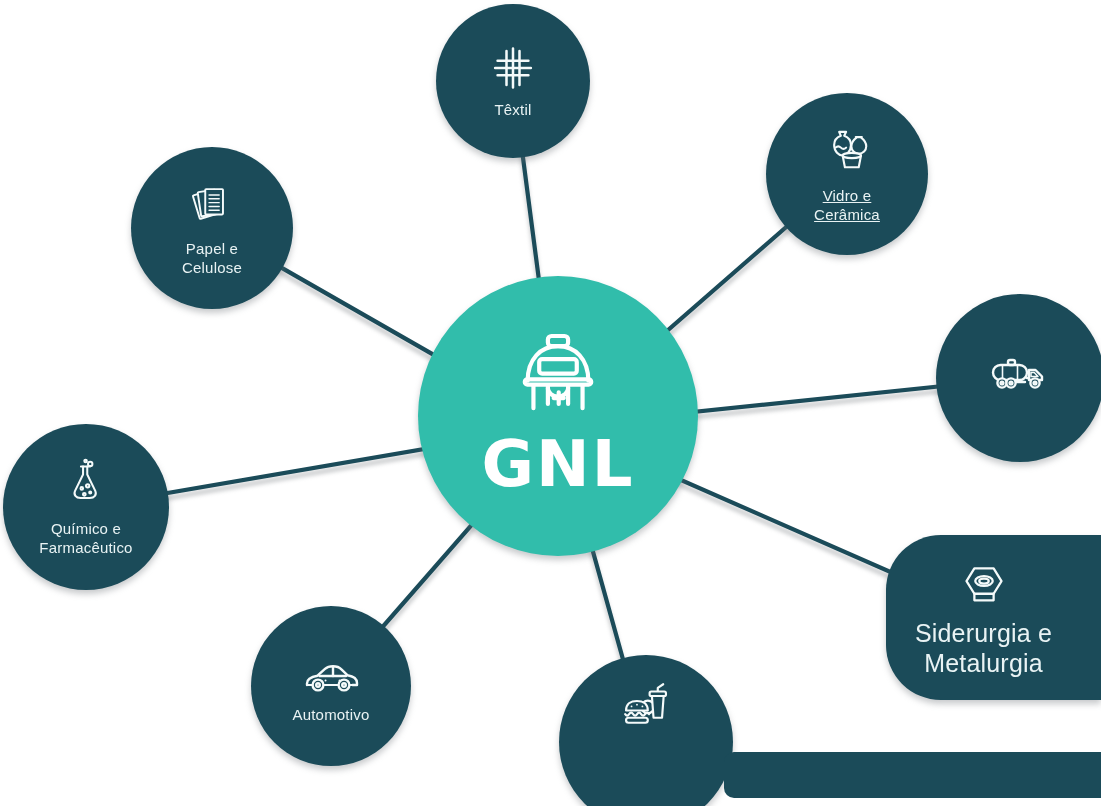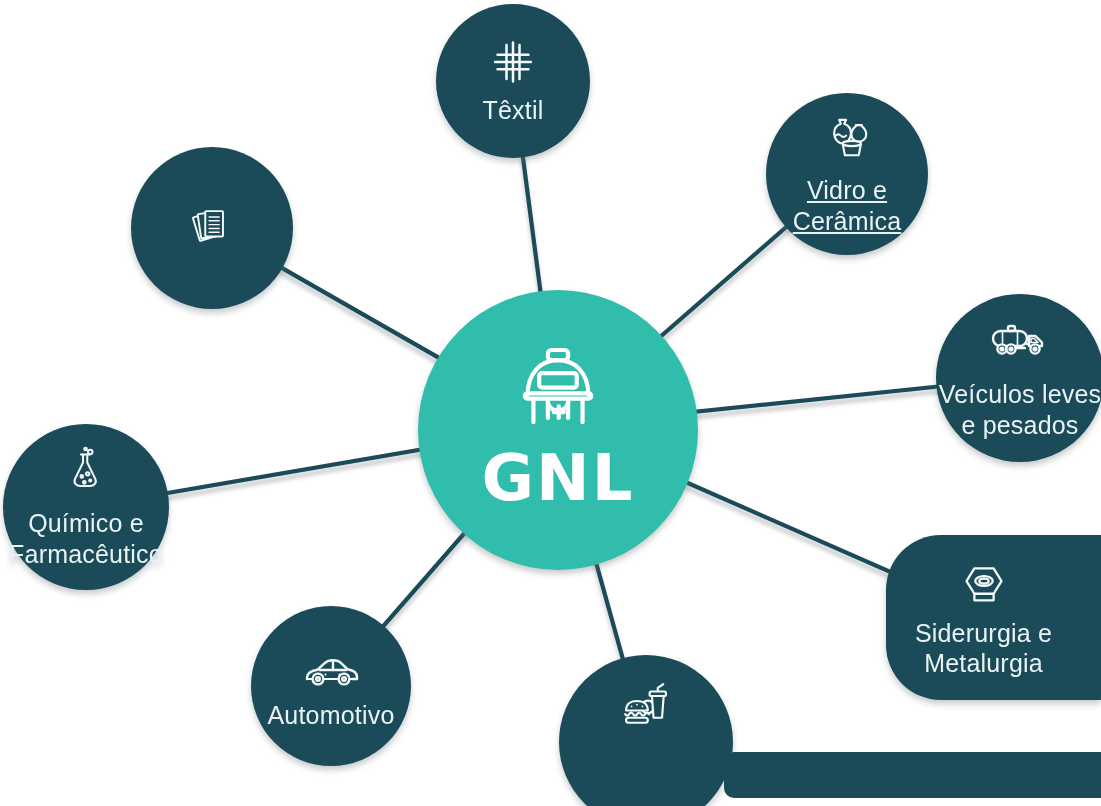--- a/index.html
+++ b/index.html
@@ -18,41 +18,41 @@
     position:absolute;z-index:1;
     background:var(--node-fill);
     border-radius:50%;
     display:flex;flex-direction:column;align-items:center;justify-content:center;
     gap:7px;
     color:var(--label-color);
     text-align:center;
     filter:drop-shadow(0 4px 3px rgba(110,115,120,.38));
   }
   .node .label{
-    font-size:25px;line-height:1.22;white-space:pre-line;letter-spacing:.2px;
+    font-size:15px;line-height:1.22;white-space:pre-line;letter-spacing:.2px;
   }
   .icon{color:var(--icon-stroke);display:block;}
   #node-textil    {left:436px;top:4px;  width:154px;height:154px;}
   #node-vidro     {left:766px;top:93px; width:162px;height:162px;text-decoration:underline;}
   #node-veiculos  {left:936px;top:294px;width:168px;height:168px;}
   #node-papel     {left:131px;top:147px;width:162px;height:162px;}
   #node-quimico   {left:3px;  top:424px;width:166px;height:166px;}
   #node-automotivo{left:251px;top:606px;width:160px;height:160px;}
   #node-alimentos {left:559px;top:655px;width:174px;height:174px;justify-content:flex-start;padding-top:24px;box-sizing:border-box;}
   #node-siderurgia{
     left:886px;top:535px;width:215px;height:165px;
     border-radius:55px 0 0 55px;padding-right:20px;box-sizing:border-box;gap:5px;
   }
   #node-siderurgia .label{font-size:25px;}
   .clipped-bar{
     position:absolute;left:724px;top:752px;width:377px;height:46px;z-index:1;
     background:var(--node-fill);border-radius:10px 0 0 10px;
   }
   #node-center{
-    left:418px;top:290px;width:280px;height:280px;
+    left:418px;top:276px;width:280px;height:280px;
     background:var(--center-fill);gap:8px;z-index:2;
   }
   .gnl{
     font-family:"DejaVu Sans","Liberation Sans",sans-serif;
     font-weight:700;font-size:64px;letter-spacing:2px;
     color:var(--center-text);
   }
 </style>
 </head>
 <body>
@@ -100,22 +100,20 @@
       <path d="M41 30 V20 h6.5 l6.5 6.5 V30 z"></path>
       <path d="M43 22.5 h3.2 l3.8 4 h-7 z" stroke-width="1.5"></path>
       <path d="M39 28 h2 M28 32 h9"></path>
       <circle cx="14" cy="33" r="4.6" fill="var(--node-fill)"></circle>
       <circle cx="23" cy="33" r="4.6" fill="var(--node-fill)"></circle>
       <circle cx="47" cy="33" r="4.6" fill="var(--node-fill)"></circle>
       <circle cx="14" cy="33" r="1.4"></circle>
         <circle cx="23" cy="33" r="1.4"></circle>
         <circle cx="47" cy="33" r="1.4"></circle>
     </svg>
-    <div class="label">Veículos leves
-e pesados</div>
   </div>
 
   <div class="node" id="node-siderurgia">
     <svg class="icon" width="56" height="56" viewBox="0 0 64 64" fill="none" stroke="currentColor" stroke-width="2.6" stroke-linecap="round" stroke-linejoin="round">
       <path d="M21 13 h22 l9 14.5 -9 14.5 h-22 l-9 -14.5 z"></path>
       <path d="M21 42 v7.5 h22 v-7.5"></path>
       <ellipse cx="32" cy="27.5" rx="10" ry="5.6"></ellipse>
       <ellipse cx="32" cy="27.5" rx="5.4" ry="2.9"></ellipse>
     </svg>
     <div class="label">Siderurgia e
@@ -165,20 +163,22 @@
     <div class="label">Automotivo</div>
   </div>
 
   <div class="node" id="node-papel">
     <svg class="icon" width="54" height="54" viewBox="0 0 64 64" fill="none" stroke="currentColor" stroke-width="2.3" stroke-linecap="round" stroke-linejoin="round">
       <rect x="13" y="16" width="21" height="29" rx="1" transform="rotate(-17 23.5 30.5)" fill="var(--node-fill)"></rect>
       <rect x="17" y="14" width="21" height="29" rx="1" transform="rotate(-8.5 27.5 28.5)" fill="var(--node-fill)"></rect>
       <rect x="24" y="12" width="21" height="30" rx="1" fill="var(--node-fill)"></rect>
       <path d="M28.5 19 h12 M28.5 23.5 h12 M28.5 28 h12 M28.5 32.5 h12 M28.5 37 h12" stroke-width="1.7"></path>
     </svg>
+    <div class="label">Papel e
+Celulose</div>
   </div>
 
   <div class="clipped-bar"></div>
 
   <div class="node" id="node-center">
     <svg class="icon" width="104" height="88" viewBox="0 0 72 60" fill="none" stroke="#FFFFFF" stroke-width="2.9" stroke-linecap="round" stroke-linejoin="round">
       <rect x="29" y="3" width="14" height="7" rx="2.5"></rect>
       <path d="M15 34 C15 19 24 10 36 10 C48 10 57 19 57 34"></path>
       <rect x="23" y="19" width="26" height="10" rx="2"></rect>
       <rect x="13" y="33" width="46" height="3.6" rx="1.8"></rect>

